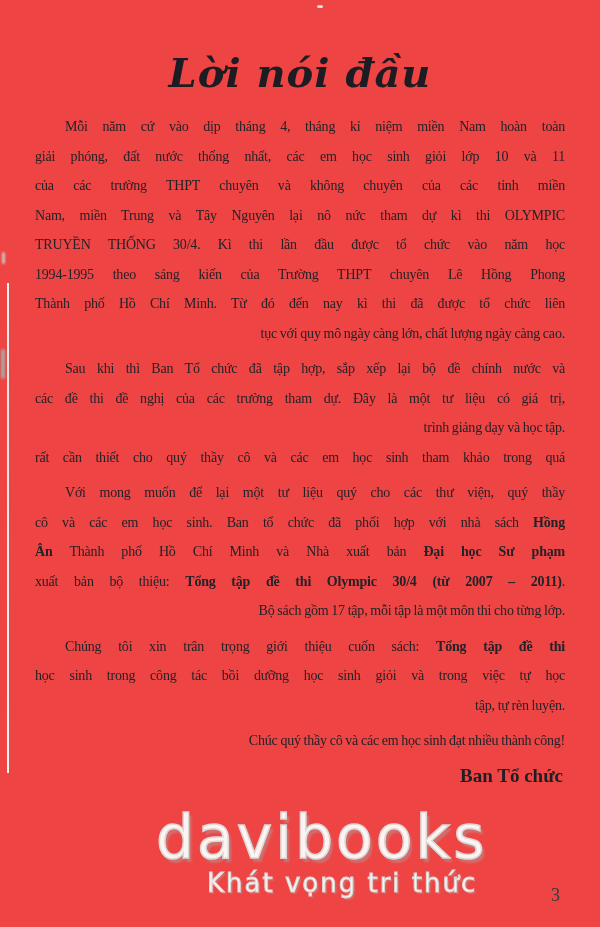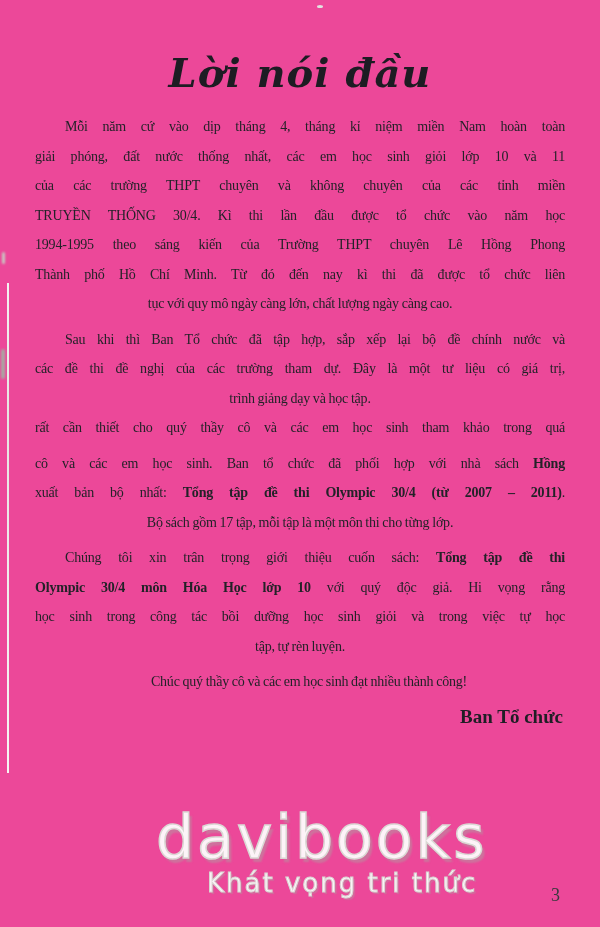--- a/index.html
+++ b/index.html
@@ -1,17 +1,17 @@
 <!DOCTYPE html>
 <html><head>
 <meta charset="utf-8">
 <style>
   html,body { margin:0; padding:0; background:#ffffff; }
   .page {
-    position:relative; width:600px; height:927px; background:#ec4899;
+    position:relative; width:600px; height:927px; background:#ef4444;
     font-family:"Liberation Serif","DejaVu Serif",serif; color:#232228;
     overflow:hidden;
   }
   
   .speck { position:absolute; left:317px; top:5px; width:6px; height:3px;
            background:#e2e2e0; border-radius:50%; }
   .edge-line { position:absolute; left:7px; top:283px; width:2px; height:490px;
            background:linear-gradient(#f4f3f1,#e6e4e1 28%,#efeeec 62%,#f6f5f3); }
   .edge-blob { position:absolute; left:1px; top:349px; width:4px; height:30px;
            background:#a9a6a2; filter:blur(1px); border-radius:2px; }
@@ -27,21 +27,21 @@
     position:relative; z-index:1;
     margin:16px 35px 0 35px;
     font-size:14px; line-height:29.5px;
     letter-spacing:-0.2px; word-spacing:-0.5px;
   }
   .para { margin-top:6px; }
   .para:first-child { margin-top:0; }
   .line { height:29.5px; text-align:justify; }
   .line::after { content:""; display:inline-block; width:100%; height:0; }
   .line.first { text-indent:var(--indent,30px); }
-  .line.last { text-align:center; }
+  .line.last { text-align:right; }
   .line.last::after { content:none; }
   .bold { font-weight:700; }
 
   .signature {
     position:relative; z-index:1;
     margin:9px 37px 0 0; text-align:right;
     font-weight:700; font-size:19px; color:#1f1e25;padding-left:27px;
   }
   .watermark { position:absolute; left:0; top:806px; width:100%; height:100px;
     pointer-events:none; z-index:0;text-align:right; }
@@ -75,39 +75,41 @@
   <div class="edge-blob"></div>
   <div class="edge-blob2"></div>
 
   <h1 class="title">Lời nói đầu</h1>
 
   <div class="body-text">
       <div class="para" style="--indent: 30px;">
         <div class="line first"><span>Mỗi năm cứ vào dịp tháng 4, tháng kỉ niệm miền Nam hoàn toàn</span></div>
         <div class="line"><span>giải phóng, đất nước thống nhất, các em học sinh giỏi lớp 10 và 11</span></div>
         <div class="line"><span>của các trường THPT chuyên và không chuyên của các tỉnh miền</span></div>
+        <div class="line"><span>Nam, miền Trung và Tây Nguyên lại nô nức tham dự kì thi OLYMPIC</span></div>
         <div class="line"><span>TRUYỀN THỐNG 30/4. Kì thi lần đầu được tổ chức vào năm học</span></div>
         <div class="line"><span>1994-1995 theo sáng kiến của Trường THPT chuyên Lê Hồng Phong</span></div>
         <div class="line"><span>Thành phố Hồ Chí Minh. Từ đó đến nay kì thi đã được tổ chức liên</span></div>
         <div class="line last"><span>tục với quy mô ngày càng lớn, chất lượng ngày càng cao.</span></div>
       </div>
       <div class="para" style="--indent: 30px;">
         <div class="line first"><span>Sau khi thì Ban Tổ chức đã tập hợp, sắp xếp lại bộ đề chính nước và</span></div>
         <div class="line"><span>các đề thi đề nghị của các trường tham dự. Đây là một tư liệu có giá trị,</span></div>
         <div class="line last"><span>trình giảng dạy và học tập.</span></div>
         <div class="line"><span>rất cần thiết cho quý thầy cô và các em học sinh tham khảo trong quá</span></div>
       </div>
       <div class="para" style="--indent: 30px;">
+        <div class="line first"><span>Với mong muốn để lại một tư liệu quý cho các thư viện, quý thầy</span></div>
         <div class="line"><span>cô và các em học sinh. Ban tổ chức đã phối hợp với nhà sách </span><span class="bold">Hồng</span></div>
-        <div class="line"><span>xuất bản bộ nhất: </span><span class="bold">Tổng tập đề thi Olympic 30/4 (từ 2007 – 2011)</span><span>.</span></div>
+        <div class="line"><span class="bold">Ân</span><span> Thành phố Hồ Chí Minh và Nhà xuất bản </span><span class="bold">Đại học Sư phạm</span></div>
+        <div class="line"><span>xuất bản bộ thiệu: </span><span class="bold">Tổng tập đề thi Olympic 30/4 (từ 2007 – 2011)</span><span>.</span></div>
         <div class="line last"><span>Bộ sách gồm 17 tập, mỗi tập là một môn thi cho từng lớp.</span></div>
       </div>
       <div class="para" style="--indent: 30px;">
         <div class="line first"><span>Chúng tôi xin trân trọng giới thiệu cuốn sách: </span><span class="bold">Tổng tập đề thi</span></div>
-        <div class="line"><span class="bold">Olympic 30/4 môn Hóa Học lớp 10</span><span> với quý độc giả. Hi vọng rằng</span></div>
         <div class="line"><span>học sinh trong công tác bồi dưỡng học sinh giỏi và trong việc tự học</span></div>
         <div class="line last"><span>tập, tự rèn luyện.</span></div>
       </div>
       <div class="para" style="--indent: 18px;">
         <div class="line first last"><span>Chúc quý thầy cô và các em học sinh đạt nhiều thành công!</span></div>
       </div>
     </div>
 
   <div class="signature">Ban Tổ chức</div>
 

